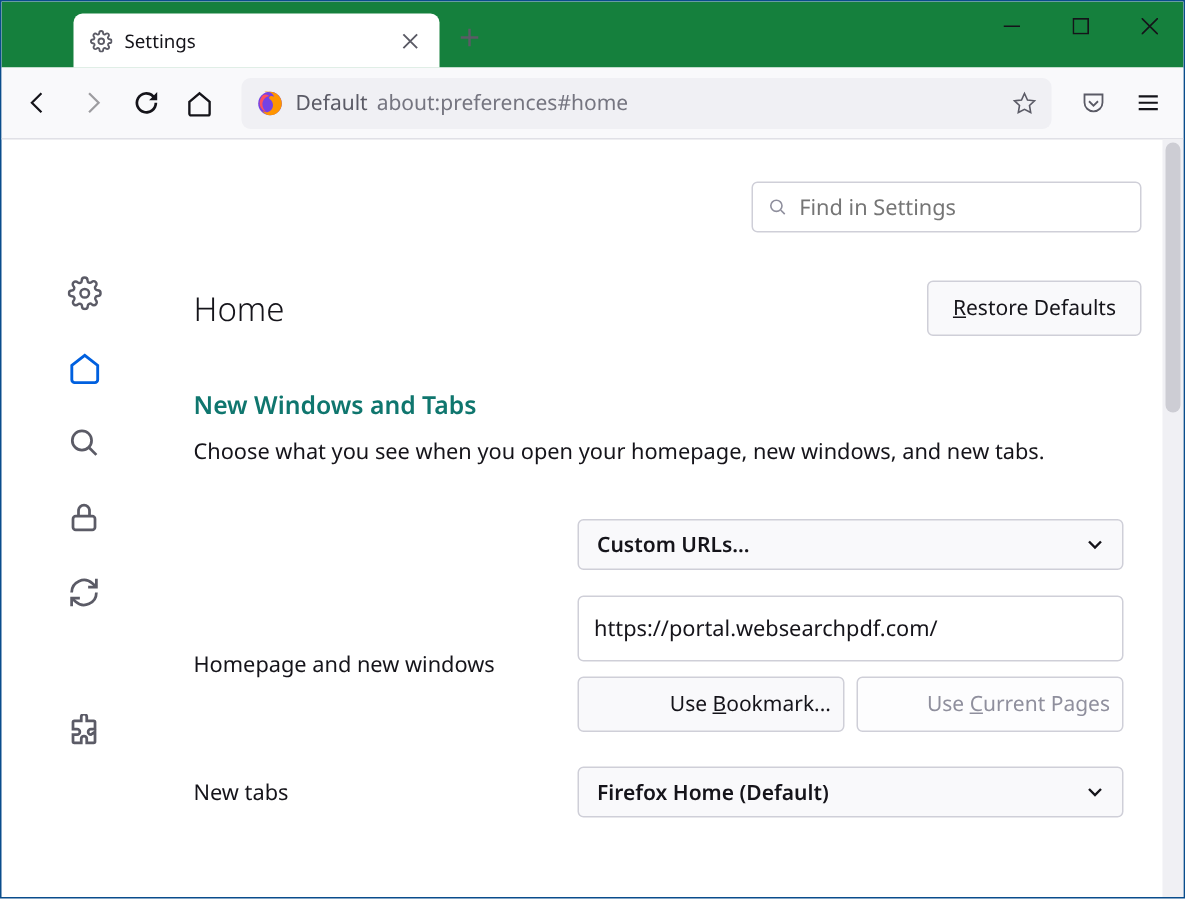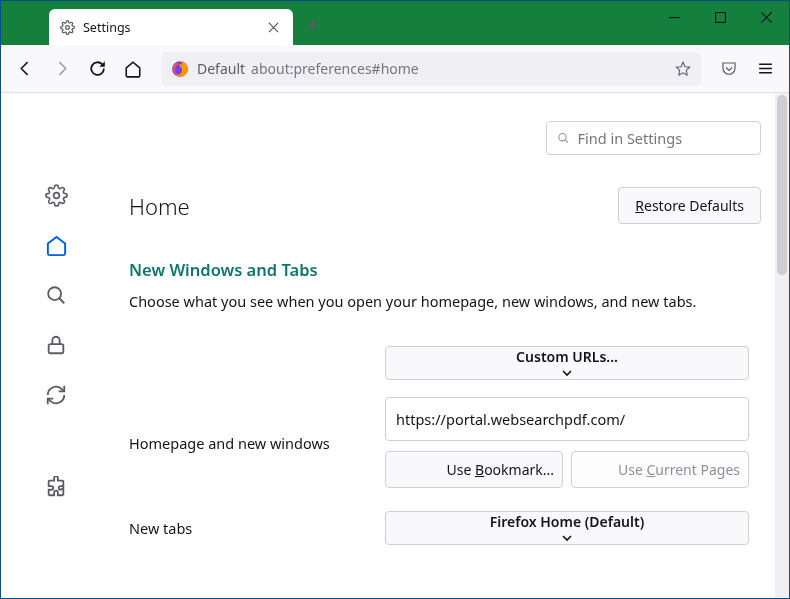--- a/index.html
+++ b/index.html
@@ -25,32 +25,32 @@
 .urlbar .addr { font-size: 14px; color: #757580; flex: 1; }
 .urlbar .star { color: #5b5b66; }
 
 
 .content { display: flex; height: calc(100% - 92px); position: relative; }
 .sidebar { width: 110px; padding-top: 90px; display: flex; flex-direction: column; align-items: center; gap: 26px; }
 .sbic { width: 24px; height: 24px; display: flex; align-items: center; justify-content: center; cursor: pointer; color: #5b5b66; }
 .sbic.active { color: #0060df; }
 .main { flex: 1; padding: 28px 28px 0 18px; overflow: hidden; }
 .search-wrap { display: flex; justify-content: flex-end; margin-bottom: 32px; }
-.search { border: 1px solid #cfcfd8; border-radius: 4px; height: 34px; width: 215px; display: flex; align-items: center; padding: 0 10px; }
+.search { border: 1px solid #cfcfd8; border-radius: 4px; height: 34px; width: 260px; display: flex; align-items: center; padding: 0 10px; }
 .search input { border: none; outline: none; font-size: 14.5px; color: #5b5b66; width: 100%; background: transparent; }
 .hrow { display: flex; align-items: center; justify-content: space-between; margin-bottom: 34px; }
 .h1 { font-size: 22px; font-weight: 300; color: #15141a; }
 .btn { border: 1px solid #cfcfd8; background: #f9f9fb; padding: 8px 16px; font-size: 14px; border-radius: 4px; cursor: pointer; color: #15141a; text-align: right; }
 .btn.dis { color: #8f8f9d; background: #fdfdfe; }
 .h2 { font-size: 16.5px; font-weight: 600; color: #0f766e; margin-bottom: 10px; }
 .sub { font-size: 14.5px; color: #15141a; margin-bottom: 34px; line-height: 1.4; }
 .row { display: flex; align-items: center; margin-bottom: 16px; min-height: 36px; }
 .rlabel { width: 256px; font-size: 14.5px; color: #15141a; }
 .rctrl { flex: 1; max-width: 364px; }
-.select { border: 1px solid #cfcfd8; background: #f9f9fb; height: 34px; border-radius: 4px; display: flex; align-items: center; justify-content: space-between; padding: 0 12px; font-size: 14px; font-weight: 600; color: #15141a; cursor: pointer; flex-direction: column; }
+.select { border: 1px solid #cfcfd8; background: #f9f9fb; height: 34px; border-radius: 4px; display: flex; align-items: center; justify-content: space-between; padding: 0 12px; font-size: 14px; font-weight: 600; color: #15141a; cursor: pointer; }
 .input { border: 1px solid #cfcfd8; height: 44px; border-radius: 4px; padding: 0 10px; font-size: 14.5px; color: #15141a; width: 100%; }
 .btnrow { display: flex; gap: 8px; margin-top: 10px; }
 .btnrow .btn { flex: 1; padding: 8px 8px; }
 .scrolltrack { position: absolute; right: 0; top: 0; width: 14px; height: 100%; background: #f0f0f4; }
 .scrollthumb { position: absolute; right: 2px; top: 2px; width: 10px; height: 180px; background: #cdcdd4; border-radius: 5px; cursor: pointer; }
 svg { display: block; }
 .und { text-decoration: underline; text-decoration-thickness: 1px; }
 </style>
 </head>
 <body>

